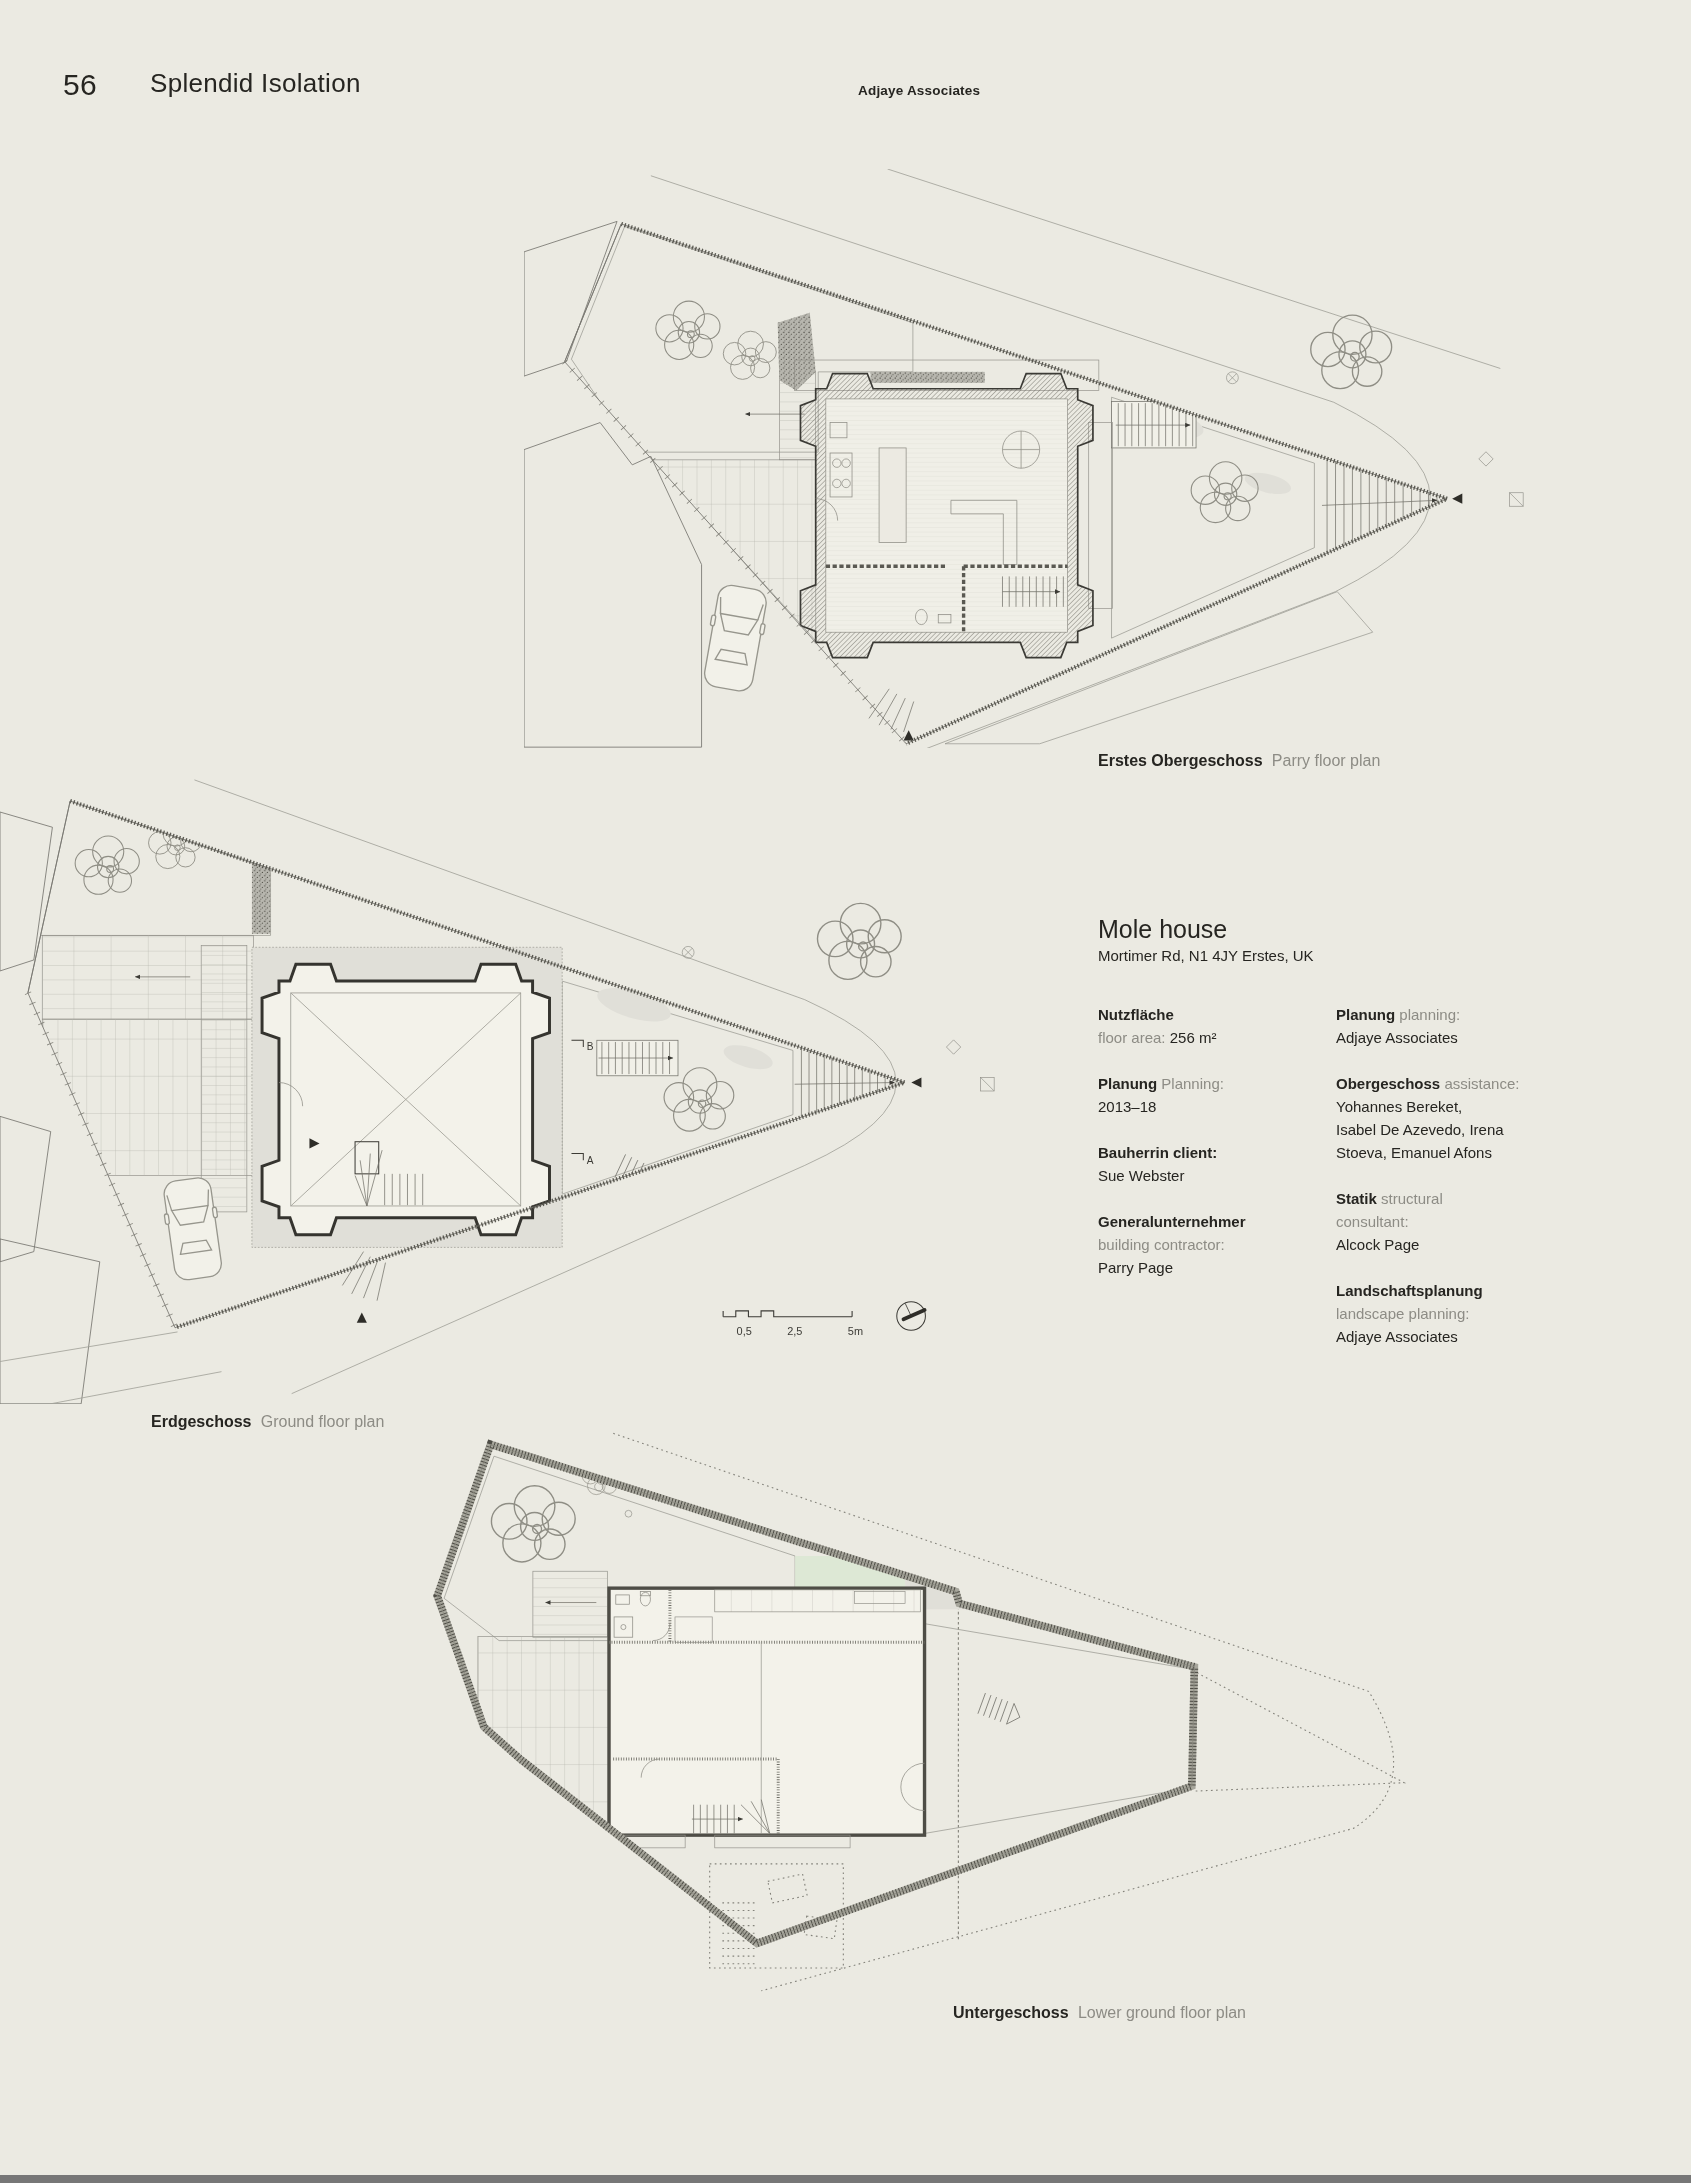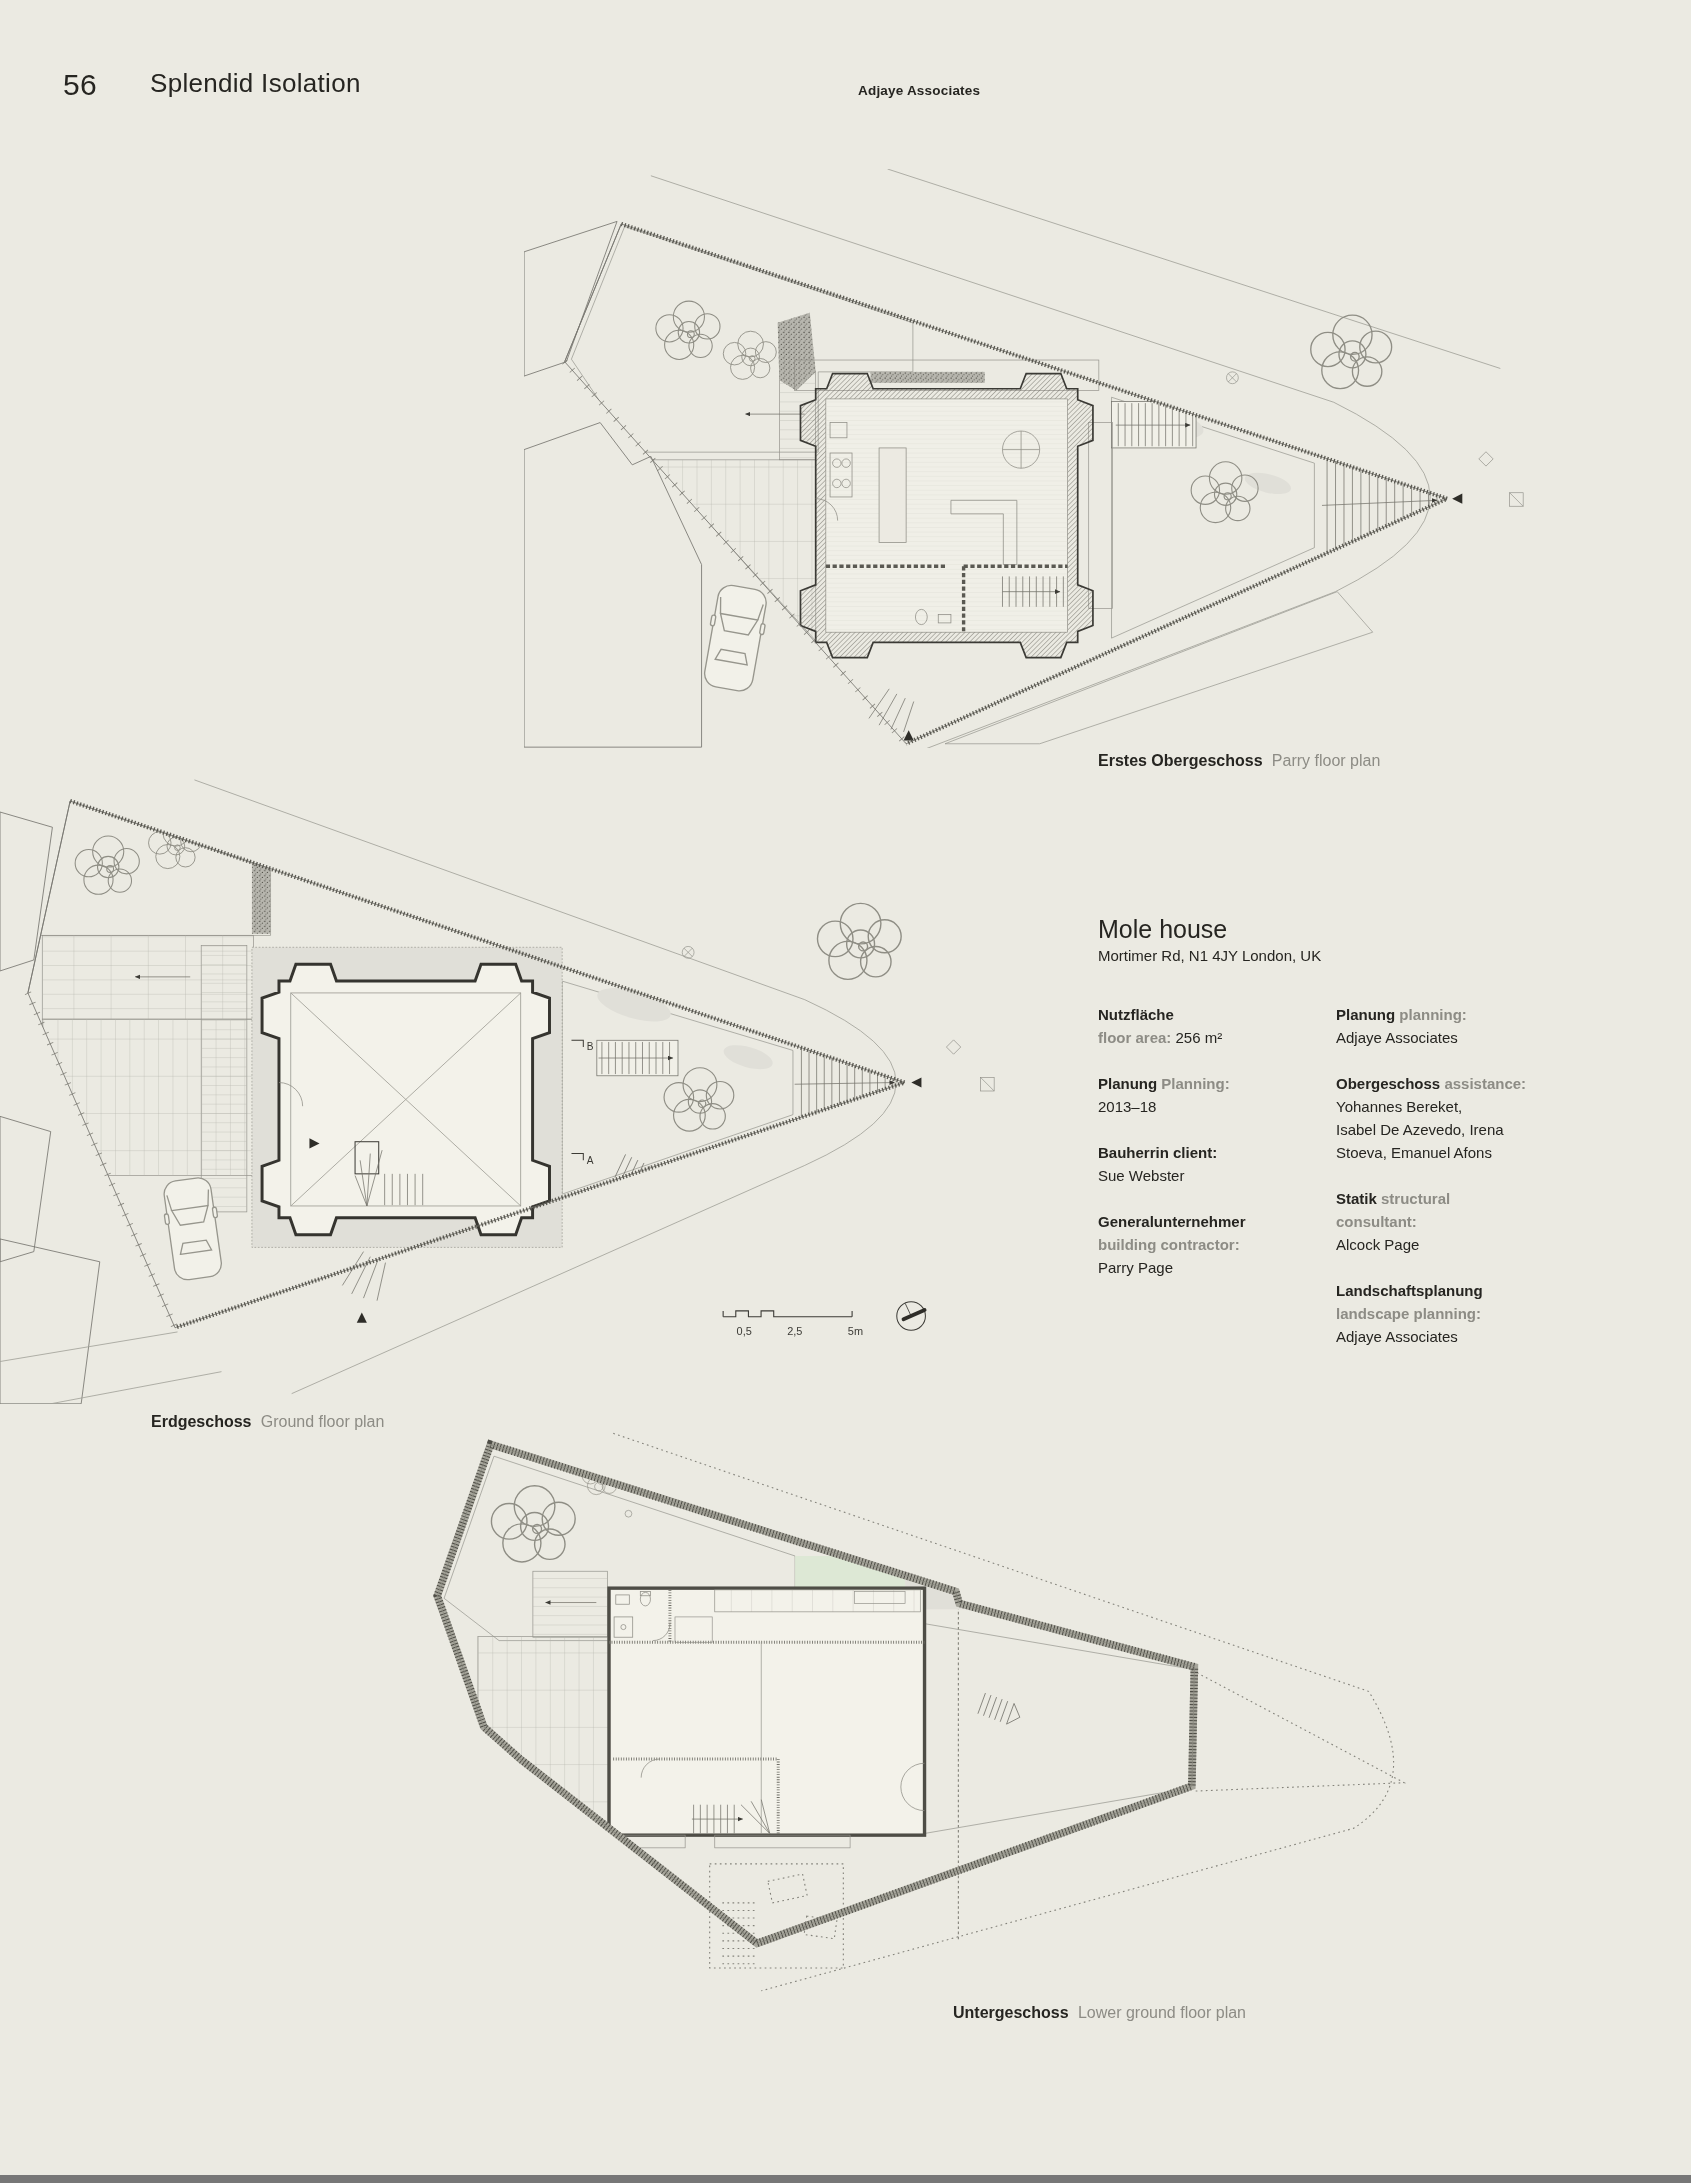--- a/index.html
+++ b/index.html
@@ -21,21 +21,21 @@
   .cap1{left:1098px;top:752px;} .cap2{left:151px;top:1413px;} .cap3{left:953px;top:2004px;}
   .proj{left:1098px;top:917px;width:541px;}
   .proj-title{font-size:25px;line-height:25px;}
   .proj-addr{font-size:15px;line-height:22px;margin-top:2.5px;}
   .proj-cols{display:flex;margin-top:36px;}
   .proj-col{width:238px;flex:0 0 238px;}
   .proj-col+.proj-col{flex-basis:271px;width:271px;}
   .proj-row{margin-bottom:23px;}
   .proj-row p{margin:0;font-size:15px;line-height:23px;}
   .seg-de{font-weight:bold;color:var(--text_dark);}
-  .seg-en{color:var(--text_gray);font-weight:bold;}
+  .seg-en{color:var(--text_gray);}
   .seg-val{color:var(--text_dark);}
   svg{display:block;}
   svg text{font-family:"Liberation Sans",sans-serif;}
   .ln{stroke:#77766f;stroke-width:1;fill:none;}
   .thin{stroke:#92918a;stroke-width:.8;fill:none;}
   .rd{stroke:#a3a29a;stroke-width:1;fill:none;}
   .dk{stroke:#3c3b35;fill:none;}
   .dotl{stroke:#83827a;stroke-width:1.3;fill:none;stroke-dasharray:2 4;}
   .band{stroke:#504f48;stroke-width:5;fill:none;stroke-dasharray:1.6 2.4;opacity:.92;}
   .tick{stroke:#6f6e66;stroke-width:8;fill:none;stroke-dasharray:1 12;opacity:.75;}
@@ -337,21 +337,21 @@
     <use href="#tree-sym" transform="translate(1018,205) scale(1.5)" x="-50" y="-50" width="100" height="100"></use>
     <use href="#car-sym" transform="translate(228,533) rotate(-8) scale(1.55)" x="-20" y="-40" width="40" height="80"></use>
   </svg>
 
   <div class="abs cap cap2">
     <span class="de">Erdgeschoss</span><span class="en">Ground floor plan</span>
   </div>
 
   <div class="abs proj">
     <div class="proj-title">Mole house</div>
-    <div class="proj-addr">Mortimer Rd, N1 4JY London, UK</div>
+    <div class="proj-addr">Mortimer Rd, N1 4JY Erstes, UK</div>
     <div class="proj-cols">
       <div class="proj-col">
           <div class="proj-row">
             <p><span class="seg-de">Nutzfläche</span></p>
             <p><span class="seg-en">floor area: </span><span class="seg-val">256 m²</span></p>
           </div>
           <div class="proj-row">
             <p><span class="seg-de">Planung</span><span class="seg-en"> Planning:</span></p>
             <p><span class="seg-val">2013–18</span></p>
           </div>

